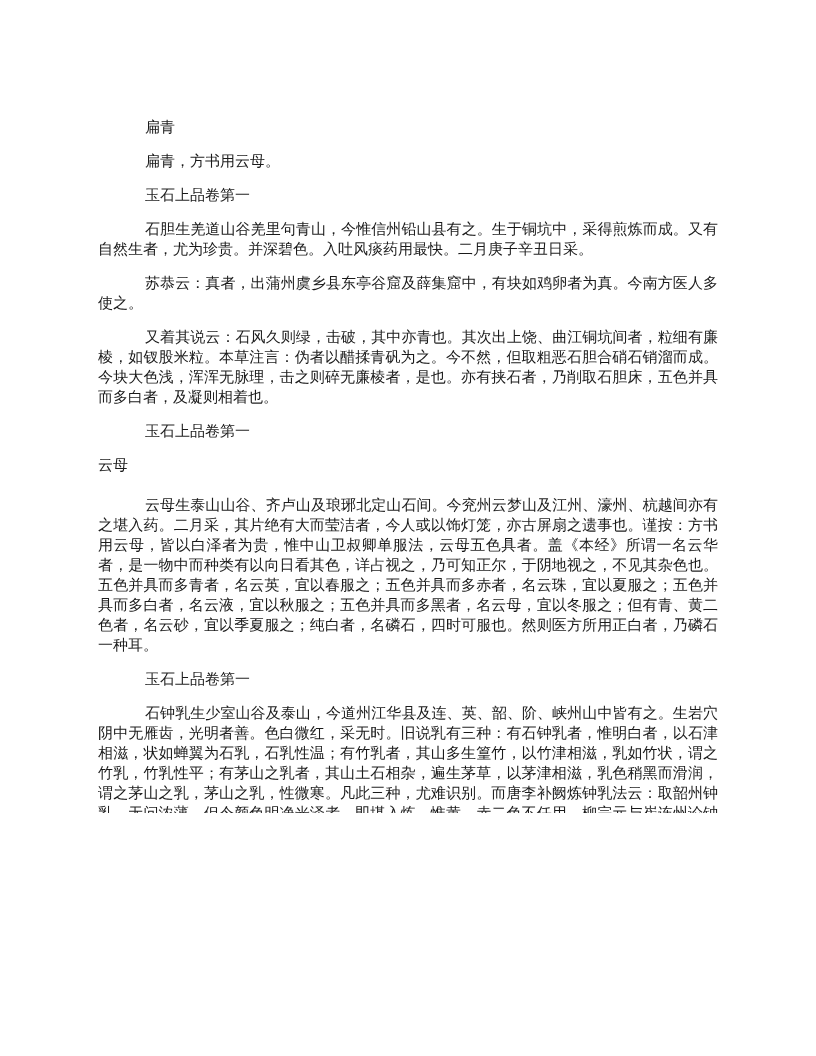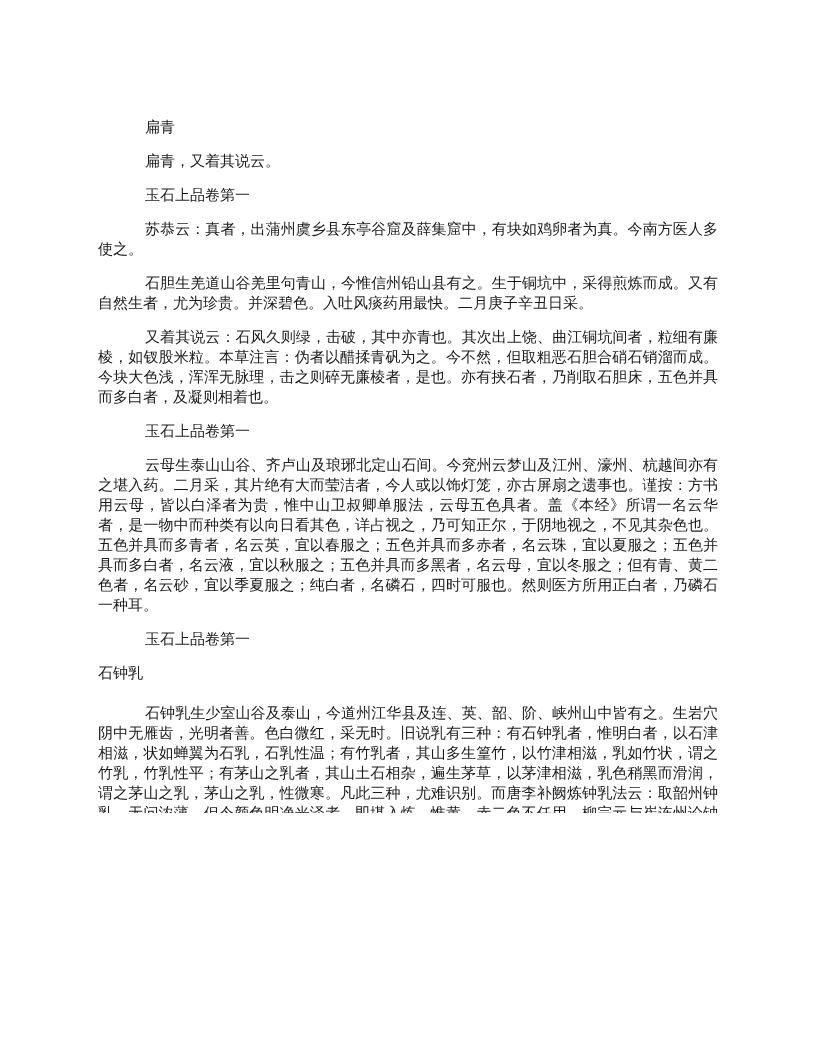--- a/index.html
+++ b/index.html
@@ -41,23 +41,23 @@
     text-indent: 47px;
     text-align: justify;
     text-justify: inter-ideograph;
   }
 </style>
 </head>
 <body>
 
 <div class="page">
   <div class="block ref-line">扁青</div>
-  <div class="block ref-line">扁青，又着其说云。</div>
+  <div class="block ref-line">扁青，方书用云母。</div>
   <div class="block section-title">玉石上品卷第一</div>
+  <div class="block paragraph">石胆生羌道山谷羌里句青山，今惟信州铅山县有之。生于铜坑中，采得煎炼而成。又有自然生者，尤为珍贵。并深碧色。入吐风痰药用最快。二月庚子辛丑日采。</div>
   <div class="block paragraph">苏恭云：真者，出蒲州虞乡县东亭谷窟及薛集窟中，有块如鸡卵者为真。今南方医人多使之。</div>
-  <div class="block paragraph">石胆生羌道山谷羌里句青山，今惟信州铅山县有之。生于铜坑中，采得煎炼而成。又有自然生者，尤为珍贵。并深碧色。入吐风痰药用最快。二月庚子辛丑日采。</div>
   <div class="block paragraph">又着其说云：石风久则绿，击破，其中亦青也。其次出上饶、曲江铜坑间者，粒细有廉棱，如钗股米粒。本草注言：伪者以醋揉青矾为之。今不然，但取粗恶石胆合硝石销溜而成。今块大色浅，浑浑无脉理，击之则碎无廉棱者，是也。亦有挟石者，乃削取石胆床，五色并具而多白者，及凝则相着也。</div>
   <div class="block section-title">玉石上品卷第一</div>
+  <div class="block entry-heading">云母</div>
   <div class="block paragraph">云母生泰山山谷、齐卢山及琅琊北定山石间。今兖州云梦山及江州、濠州、杭越间亦有之堪入药。二月采，其片绝有大而莹洁者，今人或以饰灯笼，亦古屏扇之遗事也。谨按：方书用云母，皆以白泽者为贵，惟中山卫叔卿单服法，云母五色具者。盖《本经》所谓一名云华者，是一物中而种类有以向日看其色，详占视之，乃可知正尔，于阴地视之，不见其杂色也。五色并具而多青者，名云英，宜以春服之；五色并具而多赤者，名云珠，宜以夏服之；五色并具而多白者，名云液，宜以秋服之；五色并具而多黑者，名云母，宜以冬服之；但有青、黄二色者，名云砂，宜以季夏服之；纯白者，名磷石，四时可服也。然则医方所用正白者，乃磷石一种耳。</div>
   <div class="block section-title">玉石上品卷第一</div>
-  <div class="block entry-heading">石钟乳</div>
   <div class="block paragraph">石钟乳生少室山谷及泰山，今道州江华县及连、英、韶、阶、峡州山中皆有之。生岩穴阴中无雁齿，光明者善。色白微红，采无时。旧说乳有三种：有石钟乳者，惟明白者，以石津相滋，状如蝉翼为石乳，石乳性温；有竹乳者，其山多生篁竹，以竹津相滋，乳如竹状，谓之竹乳，竹乳性平；有茅山之乳者，其山土石相杂，遍生茅草，以茅津相滋，乳色稍黑而滑润，谓之茅山之乳，茅山之乳，性微寒。凡此三种，尤难识别。而唐李补阙炼钟乳法云：取韶州钟乳，无问浓薄，但令颜色明净光泽者，即堪入炼，惟黄、赤二色不任用。柳宗元与崔连州论钟乳书亦云：取其色之美而已，不必惟土之信。是此药所重，惟明白者，不必尽如上所说数种也。今</div>
 </div>
 
 </body></html>

